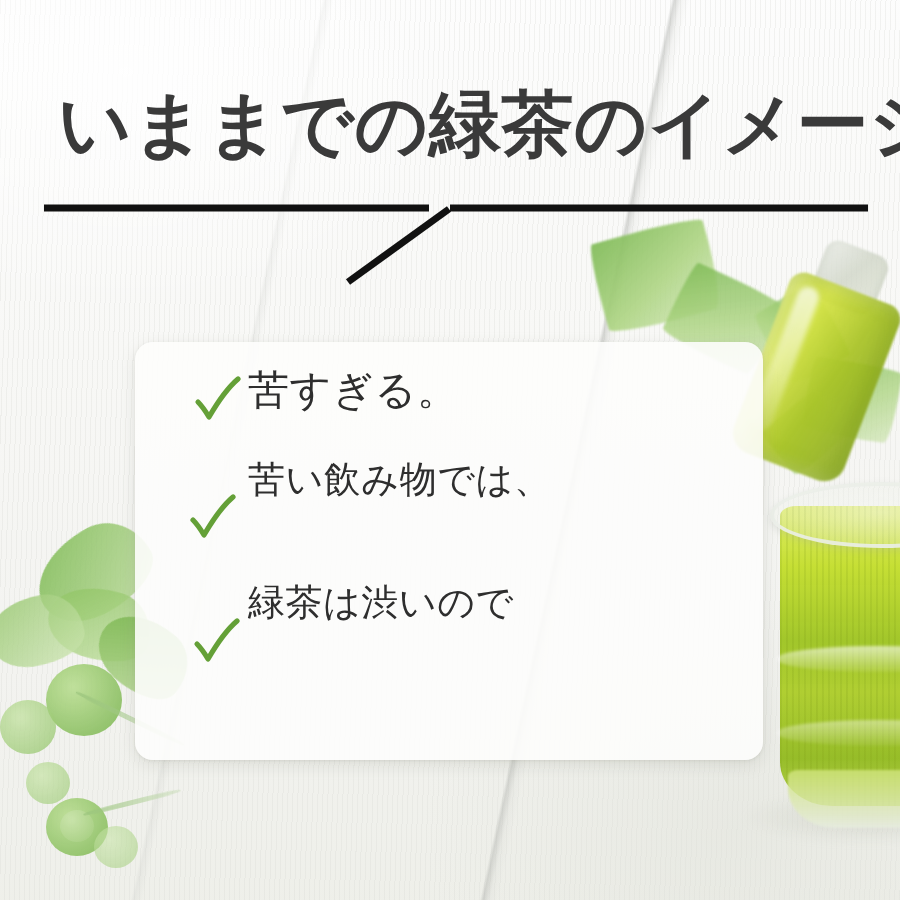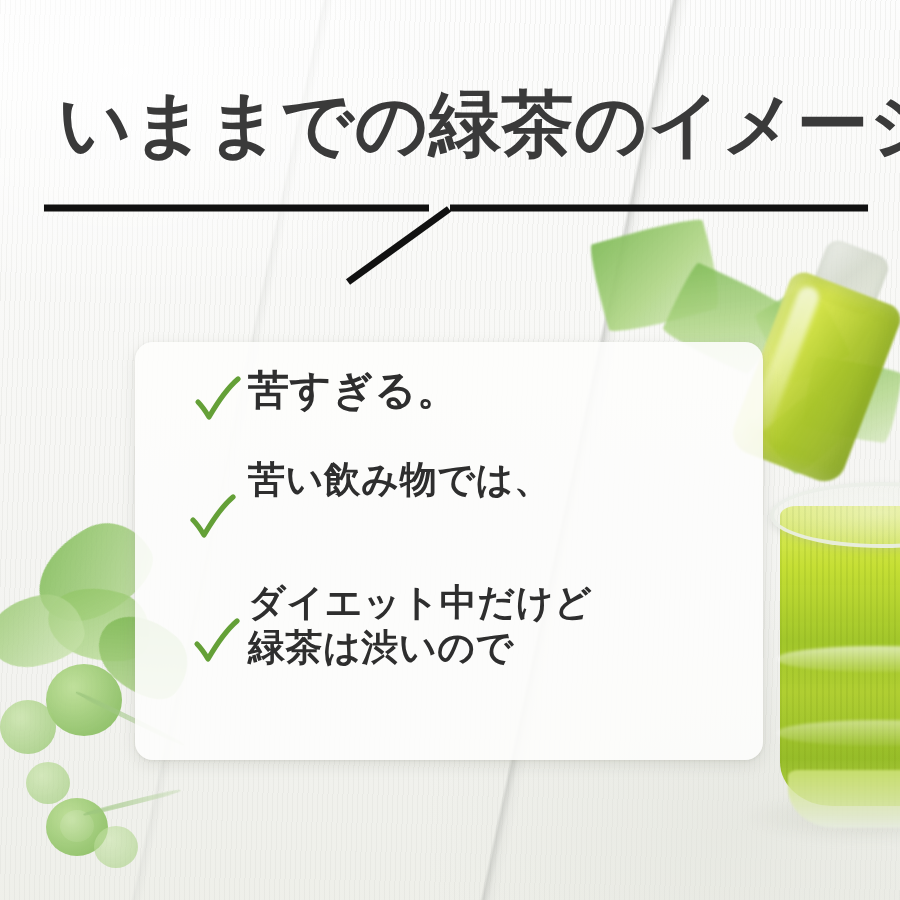--- a/index.html
+++ b/index.html
@@ -208,21 +208,21 @@
     display: block;
   }
   .check {
     position: absolute;
     width: 54px;
     height: 54px;
   }
   .item-text {
     position: absolute;
     color: #2e2e2e;
-    font-weight: 700;
+    font-weight: 400;
     white-space: nowrap;
     letter-spacing: 0.5px;
   }
   .line { display: block; }
 
   
   #item1 { left: 0; top: 0; }
   #item1 .check { left: 58px; top: 30px; }
   #item1 .item-text { left: 113px; top: 24px; font-size: 41px; line-height: 1.18; }
 
@@ -314,21 +314,20 @@
         <div class="item-text">
           <span class="line">苦い飲み物では、</span>
         </div>
       </div>
 
       <div class="item" id="item3">
         <svg class="check" viewBox="0 0 54 54" aria-hidden="true">
           <path d="M5 30 C9 34 13 40 16 45 C23 33 32 18 45 7" fill="none" stroke="#64a037" stroke-width="5.2" stroke-linecap="round" stroke-linejoin="round"></path>
         </svg>
         <div class="item-text">
-          <span class="line">ダイエット中だけど</span>
           <span class="line">緑茶は渋いので</span>
         </div>
       </div>
 
     </div>
   </div>
 
 </div>
 
 </body></html>

